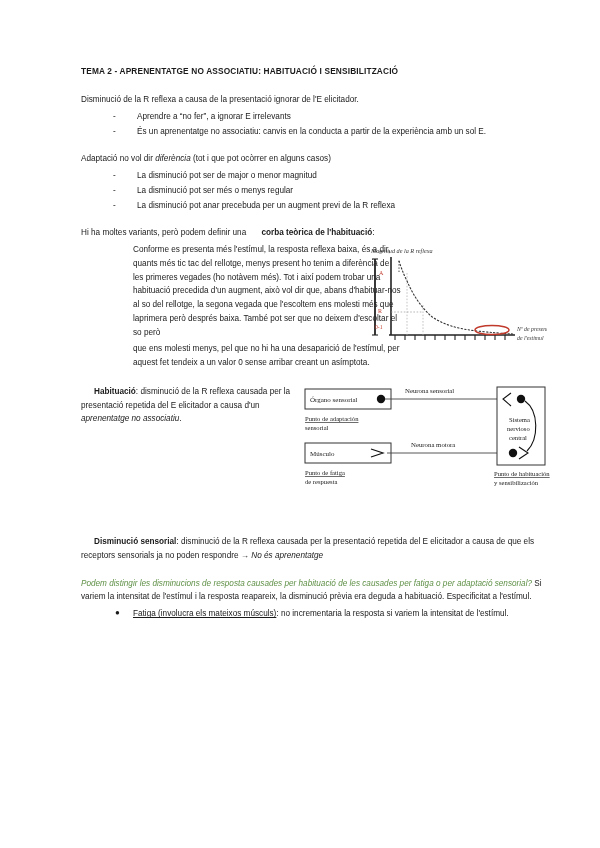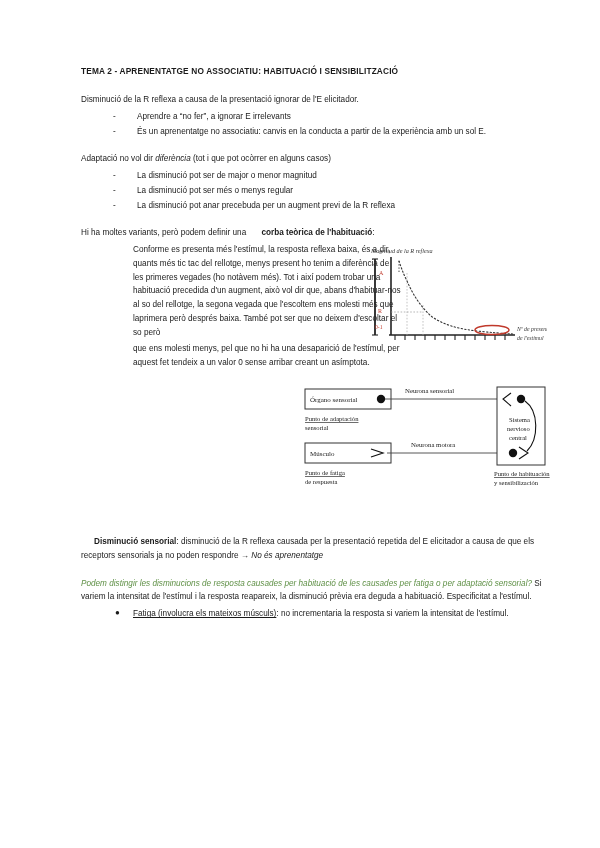--- a/index.html
+++ b/index.html
@@ -147,20 +147,21 @@
           <text x="152" y="88" font-family="Liberation Serif, serif" font-size="5.8" font-style="italic" fill="#3a3a3a">Nº de presentacions</text>
           <text x="152" y="97" font-family="Liberation Serif, serif" font-size="5.8" font-style="italic" fill="#3a3a3a">de l'estímul</text>
         </svg>
       </div>
     </div>
 
     <div style="height:16px"></div>
 
 
     <div class="hab-row">
+      <div class="hab-text"><b>Habituació</b><span>: disminució de la R reflexa causada per la presentació repetida del E elicitador a causa d'un </span><i>aprenentatge no associatiu</i><span>.</span></div>
 
       <div class="diagram-wrap">
         <svg width="250" height="112" viewBox="0 0 250 112">
           <g font-family="Liberation Serif, serif" fill="#222">
 
             <rect x="4" y="8" width="86" height="20" fill="none" stroke="#333" stroke-width="1"></rect>
             <text x="9" y="21" font-size="7">Órgano sensorial</text>
             <circle cx="80" cy="18" r="4.2" fill="#111"></circle>
             <text x="4" y="40" font-size="6.6" text-decoration="underline">Punto de adaptación</text>
             <text x="4" y="49" font-size="6.6">sensorial</text>

